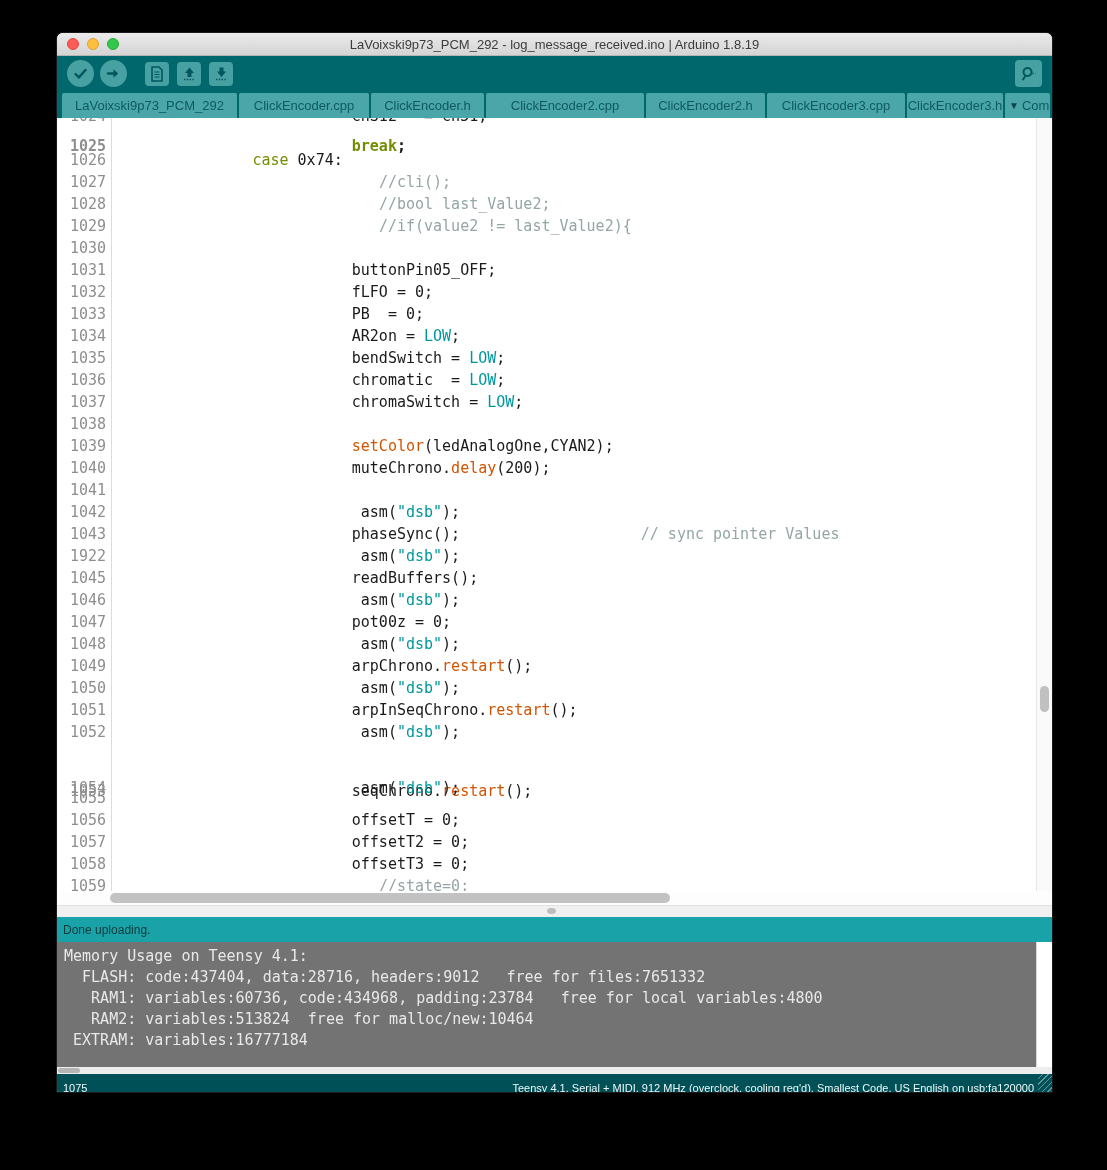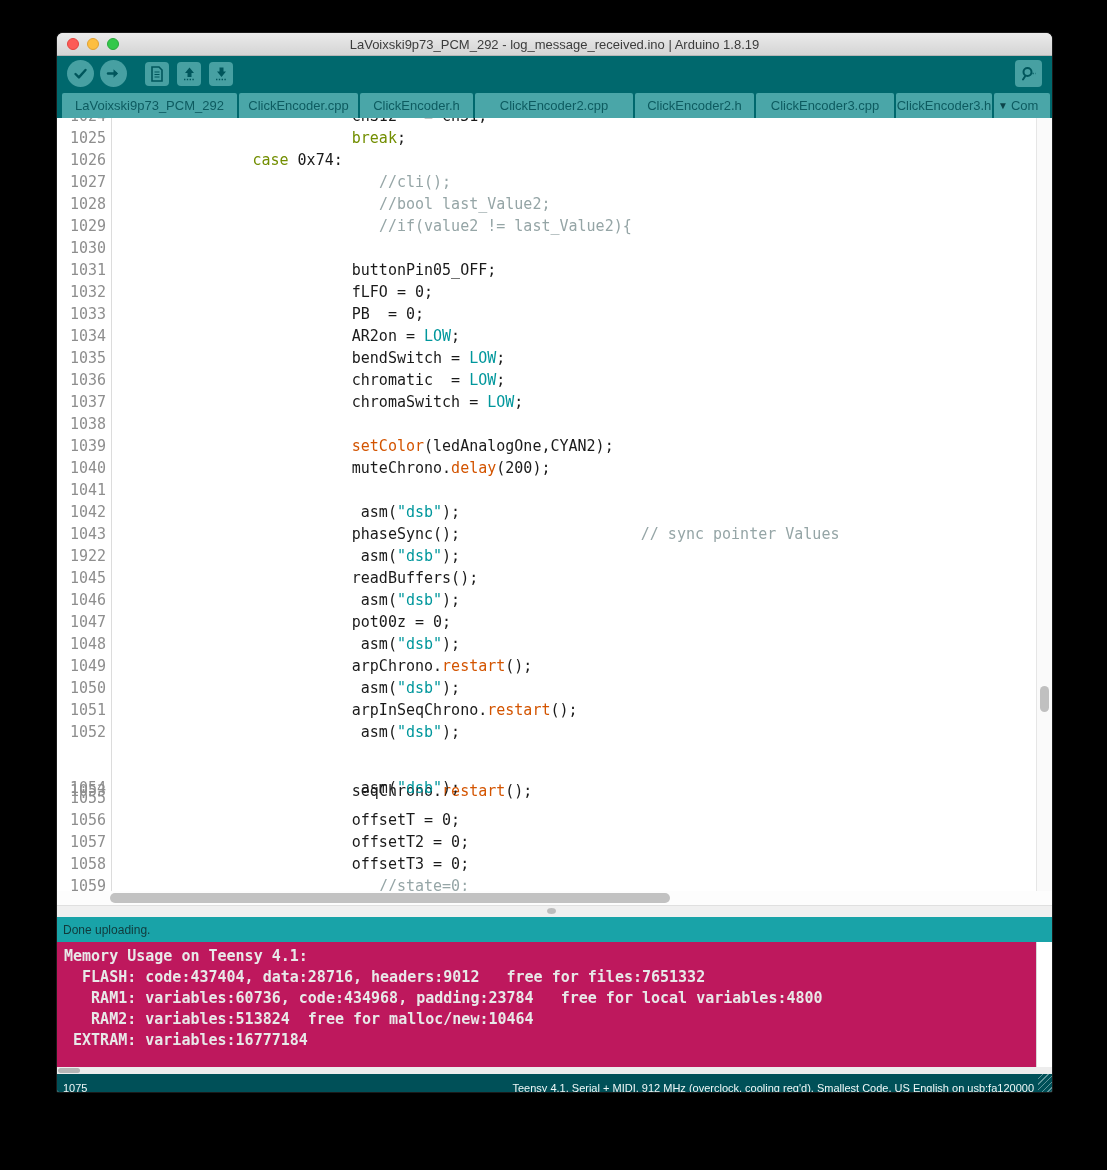--- a/index.html
+++ b/index.html
@@ -61,21 +61,21 @@
   
   .sash{height:11px;flex:0 0 11px;background:#f0f0f0;border-top:1px solid #e0e0e0;
         position:relative;}
   .sashdot{position:absolute;left:490px;top:2px;width:9px;height:6px;border-radius:50%;
            background:#bdbdbd;}
   
   .statusbar{height:25px;flex:0 0 25px;background:#19a3a8;display:flex;align-items:center;
              padding-left:6px;}
   .statusbar span{font-size:12px;color:#113a3c;}
   
-  .console{flex:0 0 125px;height:125px;background:#be185d;position:relative;overflow:hidden;font-weight:bold;}
+  .console{flex:0 0 125px;height:125px;background:#737373;position:relative;overflow:hidden;}
   .console .ctext{position:absolute;left:7px;top:4px;right:16px;
                   font-family:"DejaVu Sans Mono",monospace;font-size:15px;line-height:21px;
                   color:#e8e8e8;white-space:pre;}
   .cscroll{position:absolute;right:0;top:0;bottom:0;width:15px;background:#fff;
            border-left:1px solid #d8d8d8;}
   
   .cstrip{height:7px;flex:0 0 7px;background:#ededed;position:relative;}
   .cthumb{position:absolute;left:1px;top:1px;width:22px;height:5px;border-radius:3px;
           background:#b5b5b5;}
   
@@ -155,21 +155,21 @@
           </span>
         </div>
       </div>
     </div>
 
     <div class="tabstrip" id="tabstrip">
 
       <div class="tab first" style="width: 175px;">
           <span>LaVoixski9p73_PCM_292</span>
         </div>
-        <div class="tab" style="width: 119px;">
+        <div class="tab" style="width: 130px;">
           <span>ClickEncoder.cpp</span>
         </div>
         <div class="tab" style="width: 113px;">
           <span>ClickEncoder.h</span>
         </div>
         <div class="tab" style="width: 158px;">
           <span>ClickEncoder2.cpp</span>
         </div>
         <div class="tab" style="width: 119px;">
           <span>ClickEncoder2.h</span>
@@ -186,21 +186,21 @@
       </div>
     </div>
 
     <div class="editor">
       <div class="gutterline"></div>
       <div class="codewrap" id="codewrap">
           <div class="row" style="top: -22px; position: absolute; left: 0px; right: 0px;">
           <span class="lnum">1024</span>
           <span class="code"><span class="seg-plain">                         chS12   = ch51;</span></span>
         </div>
-          <div class="row" style="top: 0px; position: absolute; left: 0px; right: 0px;">
+          <div class="row" style="top: 8px; position: absolute; left: 0px; right: 0px; font-weight: bold;">
           <span class="lnum">1025</span>
           <span class="code"><span class="seg-plain">                         </span><span class="seg-keyword">break</span><span class="seg-plain">;</span></span>
         </div>
           <div class="row" style="top: 22px; position: absolute; left: 0px; right: 0px;">
           <span class="lnum">1026</span>
           <span class="code"><span class="seg-plain">              </span><span class="seg-keyword">case</span><span class="seg-plain"> 0x74:</span></span>
         </div>
           <div class="row" style="top: 44px; position: absolute; left: 0px; right: 0px;">
           <span class="lnum">1027</span>
           <span class="code"><span class="seg-plain">                            </span><span class="seg-comment">//cli();</span></span>

